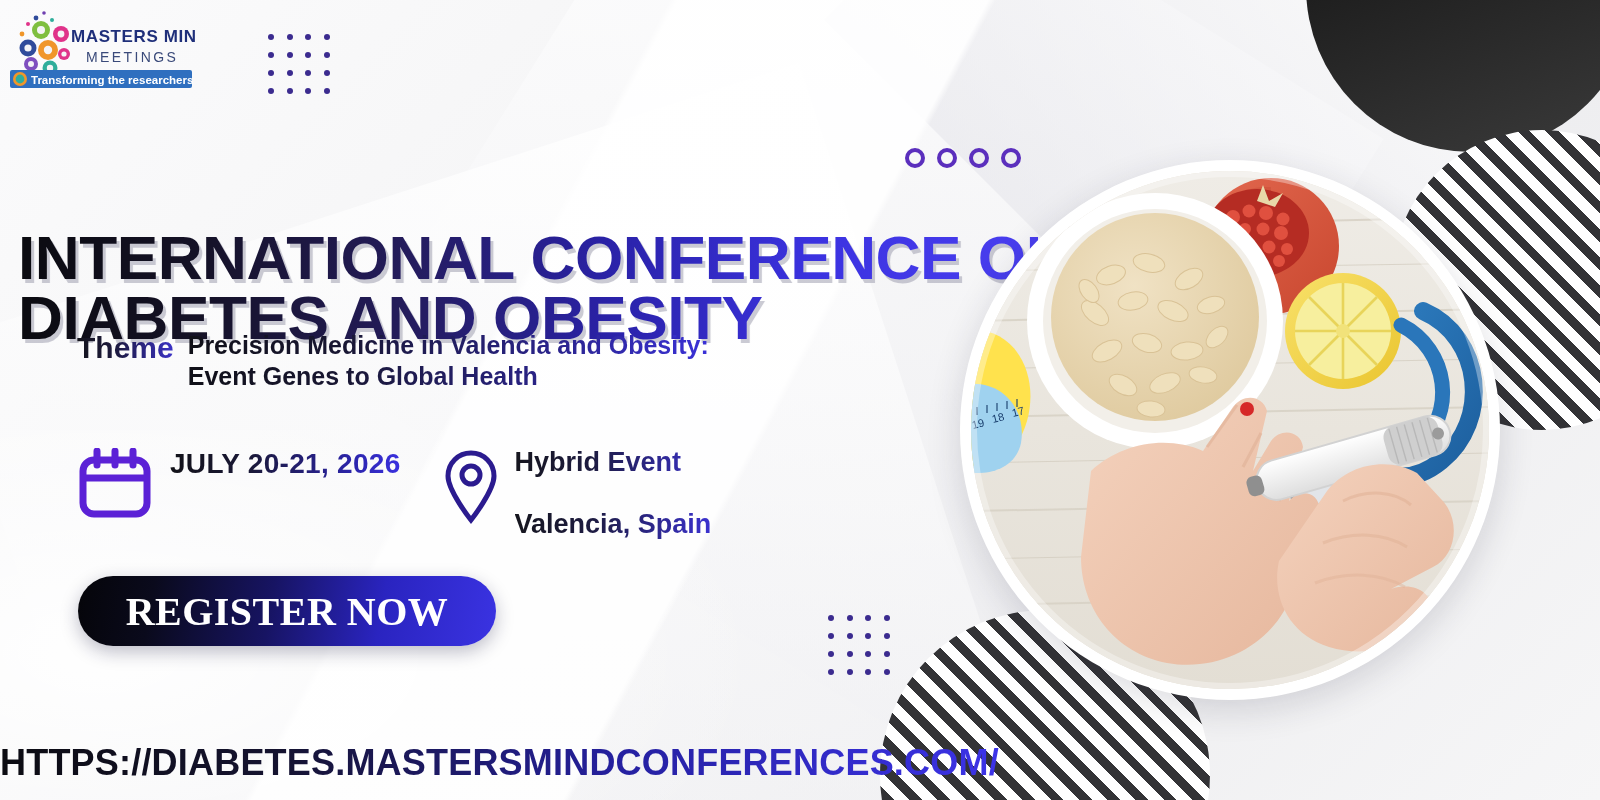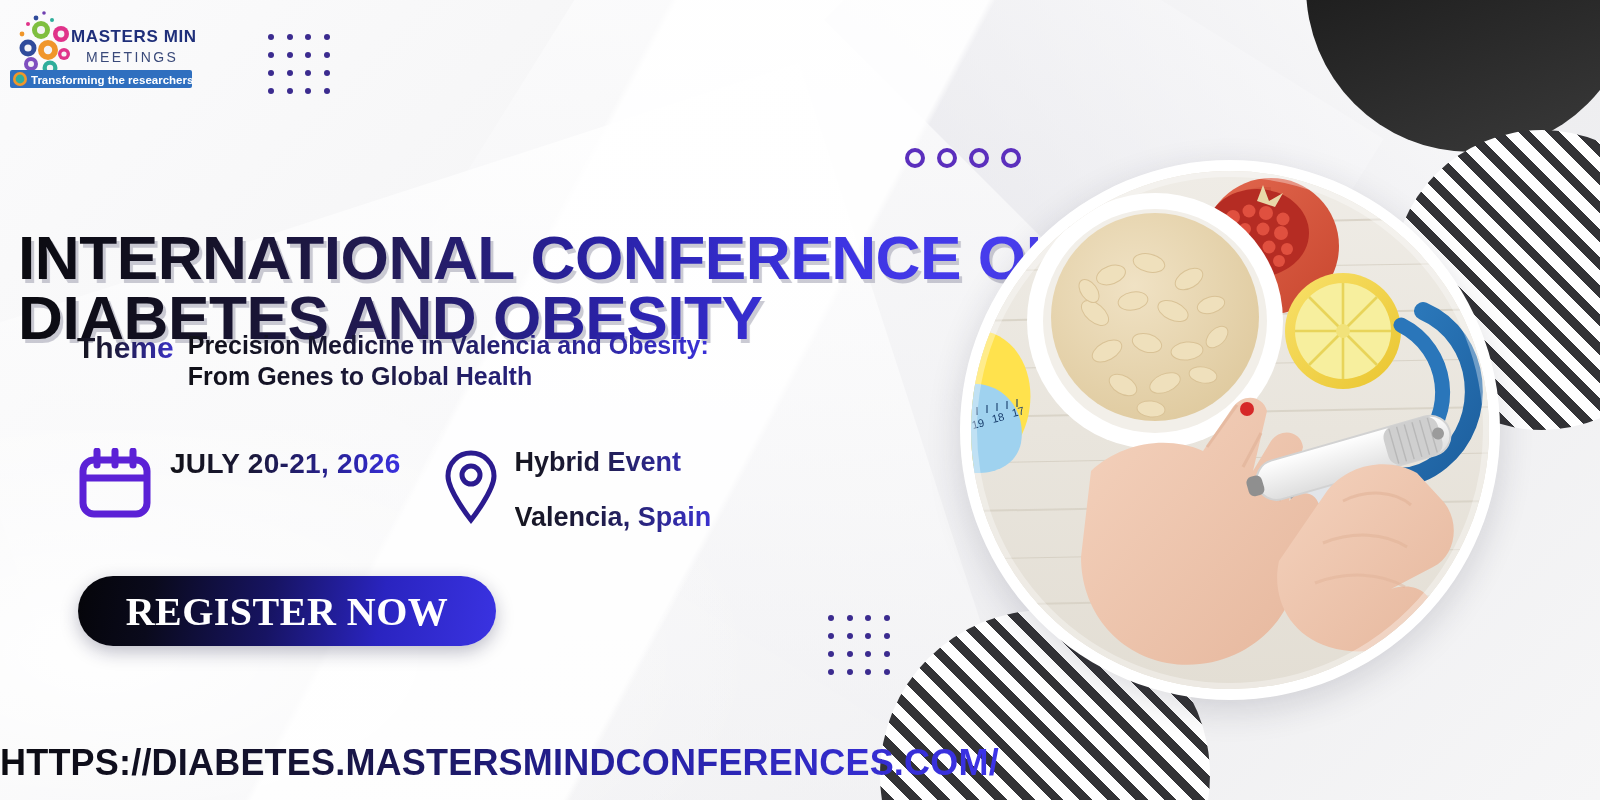--- a/index.html
+++ b/index.html
@@ -123,21 +123,21 @@
     -webkit-text-fill-color:transparent;
   }
   .loc-item{margin-left:42px;}
   .loc-lines{margin-left:16px;}
   .loc-1,.loc-2{
     font-size:27px;font-weight:bold;white-space:nowrap;line-height:1.1;
     background:linear-gradient(90deg,#16161e 0%,#1d1b42 40%,#3b32d0 100%);
     -webkit-background-clip:text;background-clip:text;color:transparent;
     -webkit-text-fill-color:transparent;
   }
-  .loc-2{margin-top:25px;}
+  .loc-2{margin-top:32px;}
 
   
   .register-btn{
     position:absolute;top:576px;left:78px;width:418px;height:70px;
     border:none;border-radius:45px;cursor:pointer;
     background:linear-gradient(100deg,#050509 0%,#0a0a1c 18%,#171463 46%,#2a24c0 72%,#3a33e2 100%);
     color:#ffffff;font-family:Liberation Serif, serif;
     font-size:40px;font-weight:bold;letter-spacing:.5px;
     box-shadow:0 6px 18px rgba(20,20,60,.28);
   }
@@ -275,21 +275,21 @@
 
   <h1 class="headline">
     <span class="ln">INTERNATIONAL CONFERENCE ON</span>
     <span class="ln">DIABETES AND OBESITY</span>
   </h1>
 
   <div class="theme-row">
     <div class="theme-label">Theme</div>
     <div class="theme-text">
       <span>Precision Medicine in Valencia and Obesity:</span>
-      <span>From Genes to Global Health</span>
+      <span>Event Genes to Global Health</span>
     </div>
   </div>
 
   <div class="info-row">
 
     <div class="info-item">
       <span class="icon-box">
         <svg width="74" height="72" viewBox="0 0 74 72" xmlns="http://www.w3.org/2000/svg">
           <rect x="5" y="12" width="64" height="54" rx="11" ry="11" fill="none" stroke="#5b21d6" stroke-width="7"></rect>
           <line x1="5" y1="30" x2="69" y2="30" stroke="#5b21d6" stroke-width="7"></line>

